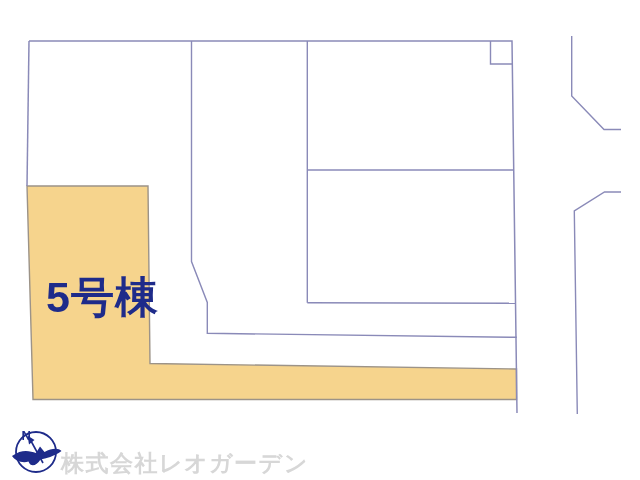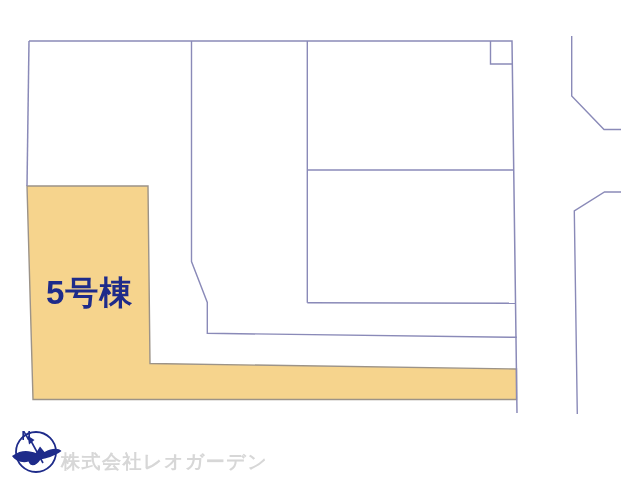--- a/index.html
+++ b/index.html
@@ -4,26 +4,26 @@
 <style>
   html,body { margin:0; padding:0; }
   body {
     width:640px; height:480px; position:relative; overflow:hidden;
     background:#ffffff;
     font-family:"Liberation Sans","DejaVu Sans",sans-serif;
   }
   .plan-svg { position:absolute; left:0; top:0; }
   .lot-label {
     position:absolute; left:46px; top:276px;
-    font-size:33px; font-weight:bold; letter-spacing:1px;
+    font-size:43px; font-weight:bold; letter-spacing:1px;
     color:#1e2b8a; white-space:nowrap; line-height:1;
   }
   .watermark {
     position:absolute; left:61px; top:452px;
-    font-size:19px; font-weight:bold; letter-spacing:1.5px;
+    font-size:23px; font-weight:bold; letter-spacing:1.5px;
     color:#d7d7d7; white-space:nowrap; line-height:1;
   }
 </style>
 </head>
 <body>
 
 <svg class="plan-svg" width="640" height="480" viewBox="0 0 640 480">
 
   <path d="M27,186 L148,186 L150,363.5 L516.5,369 L516.5,399.5 L33,399.5 Z" stroke-width="1.4" fill="#f6d48d" stroke="#9c9388"></path>
 

